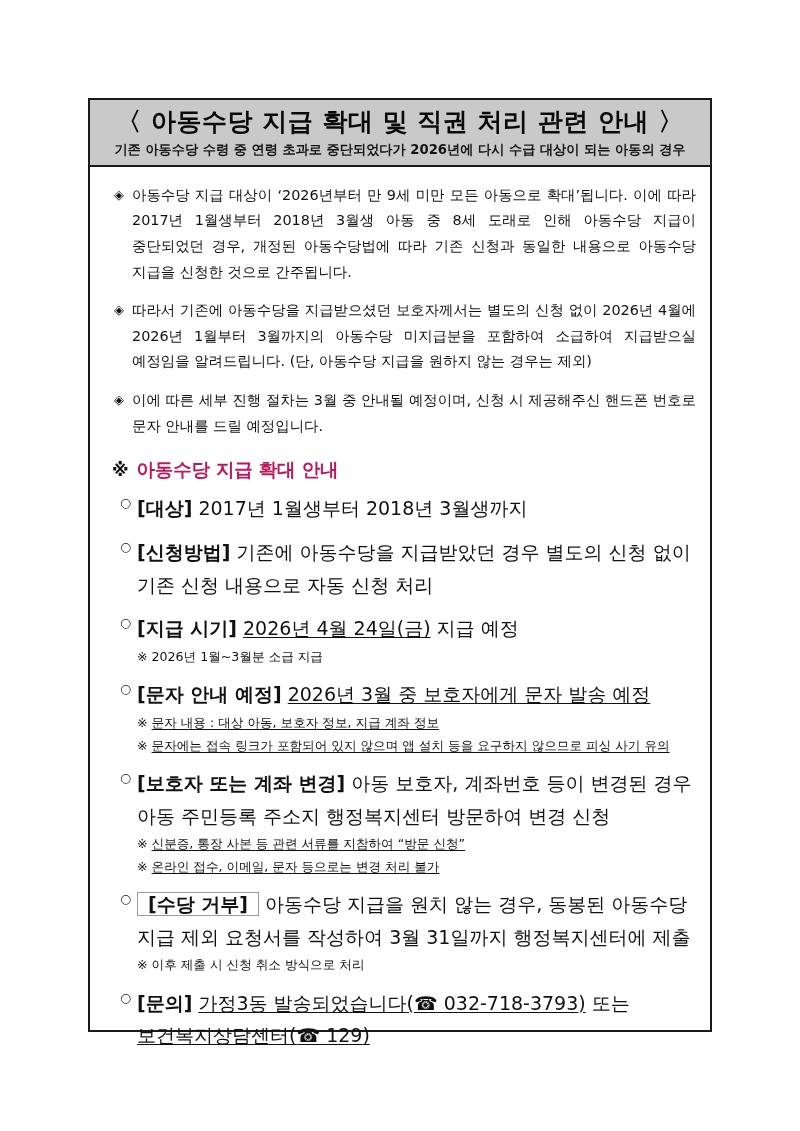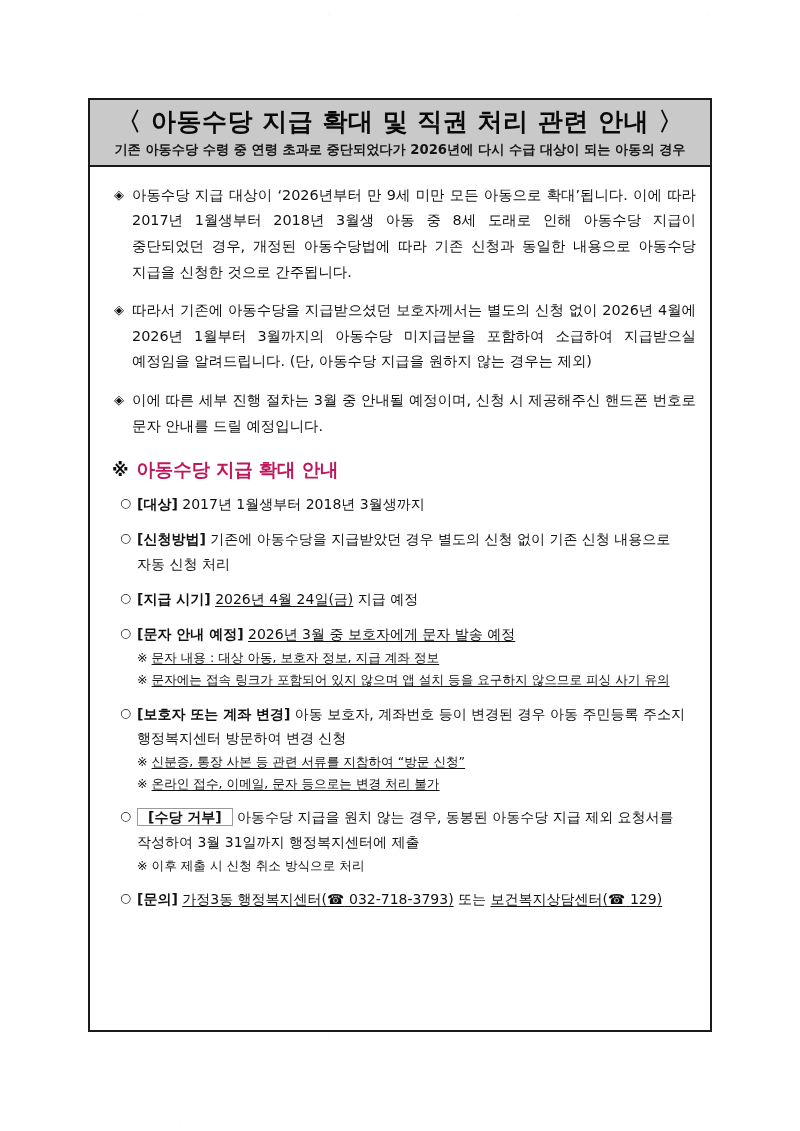--- a/index.html
+++ b/index.html
@@ -133,21 +133,21 @@
     width: 17px;
     font-size: 12.5px;
     line-height: 1.72;
     color: #111;
   }
   .oitem-content {
     flex: 1 1 auto;
     min-width: 0;
   }
   .oitem-main {
-    font-size: 14px;
+    font-size: 19px;
     line-height: 1.72;
     color: #111;
     word-break: keep-all;
   }
   .tag {
     font-weight: 700;
   }
   .tag-boxed {
     font-weight: 700;
     border: 1px solid #9a9a9a;
@@ -228,20 +228,23 @@
         </div>
       </li>
 
       <li class="oitem">
         <span class="bullet-circle">○</span>
         <div class="oitem-content">
           <div class="oitem-main">
             <span class="tag">[지급 시기]</span>
             <span class="u">2026년 4월 24일(금)</span><span> 지급 예정</span>
           </div>
+          <div class="subnote">
+            <span class="sq">※</span><span>2026년 1월~3월분 소급 지급</span>
+          </div>
         </div>
       </li>
 
       <li class="oitem">
         <span class="bullet-circle">○</span>
         <div class="oitem-content">
           <div class="oitem-main">
             <span class="tag">[문자 안내 예정]</span>
             <span class="u">2026년 3월 중 보호자에게 문자 발송 예정</span>
           </div>
@@ -279,21 +282,21 @@
             <span class="sq">※</span><span>이후 제출 시 신청 취소 방식으로 처리</span>
           </div>
         </div>
       </li>
 
       <li class="oitem">
         <span class="bullet-circle">○</span>
         <div class="oitem-content">
           <div class="oitem-main">
             <span class="tag">[문의]</span>
-            <span class="u"><span>가정3동 행정복지센터</span>(<span>☎</span> <span>032-718-3793</span>)</span><span> 또는 </span><span class="u"><span>보건복지상담센터</span>(<span>☎</span> <span>129</span>)</span>
+            <span class="u"><span>가정3동 발송되었습니다</span>(<span>☎</span> <span>032-718-3793</span>)</span><span> 또는 </span><span class="u"><span>보건복지상담센터</span>(<span>☎</span> <span>129</span>)</span>
           </div>
         </div>
       </li>
 
     </ul>
 
 
   </div>
 </div>
 

